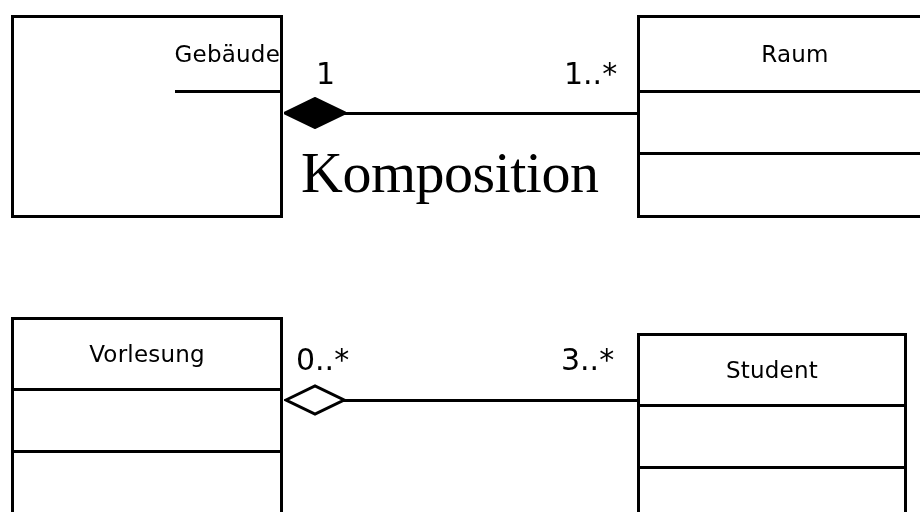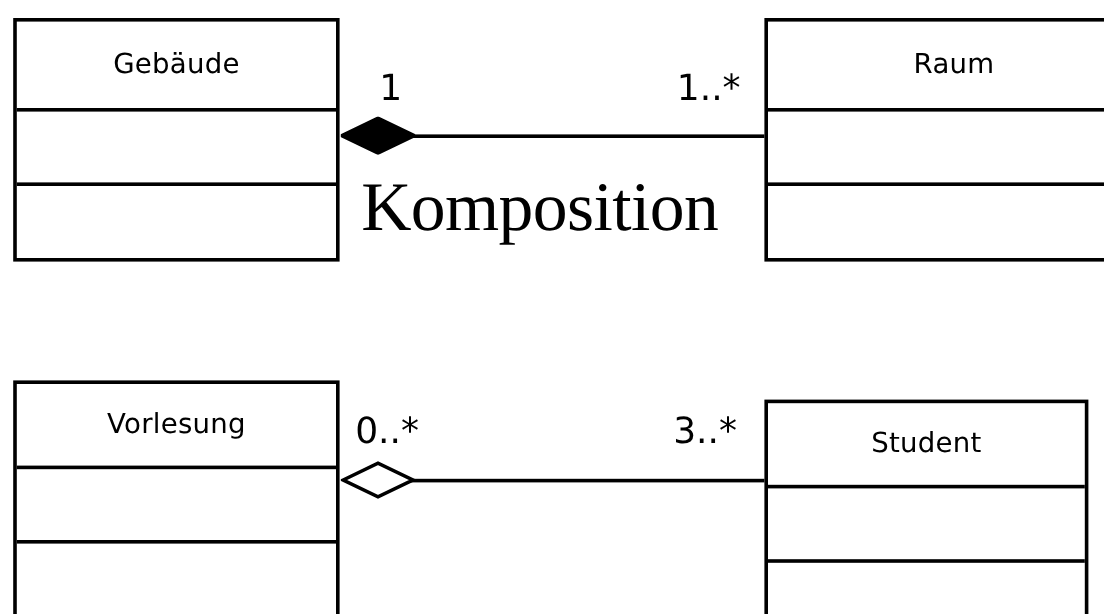--- a/index.html
+++ b/index.html
@@ -82,21 +82,21 @@
     white-space: nowrap;
     letter-spacing: -0.5px;
     font-family: Liberation Serif, serif;
   }
 </style>
 </head>
 <body>
 
 <div id="canvas">
 
-  <div class="uml-class" style="left:11px; top:15px; width:272px; height:203px;">
+  <div class="uml-class" style="left:11px; top:15px; width:272px; height:203px;align-items:flex-end;">
     <div class="uml-compartment name-compartment" style="height:75px;">
       <span class="class-name">Gebäude</span>
     </div>
     <div class="uml-compartment attr-compartment" style="height:62px;"></div>
     <div class="uml-compartment ops-compartment" style="height:60px;"></div>
   </div>
 
   <div class="assoc-line" style="left:338px; top:112px; width:301px;"></div>
 
   <div class="diamond" style="left:284px; top:97px; width:62px; height:32px;">

